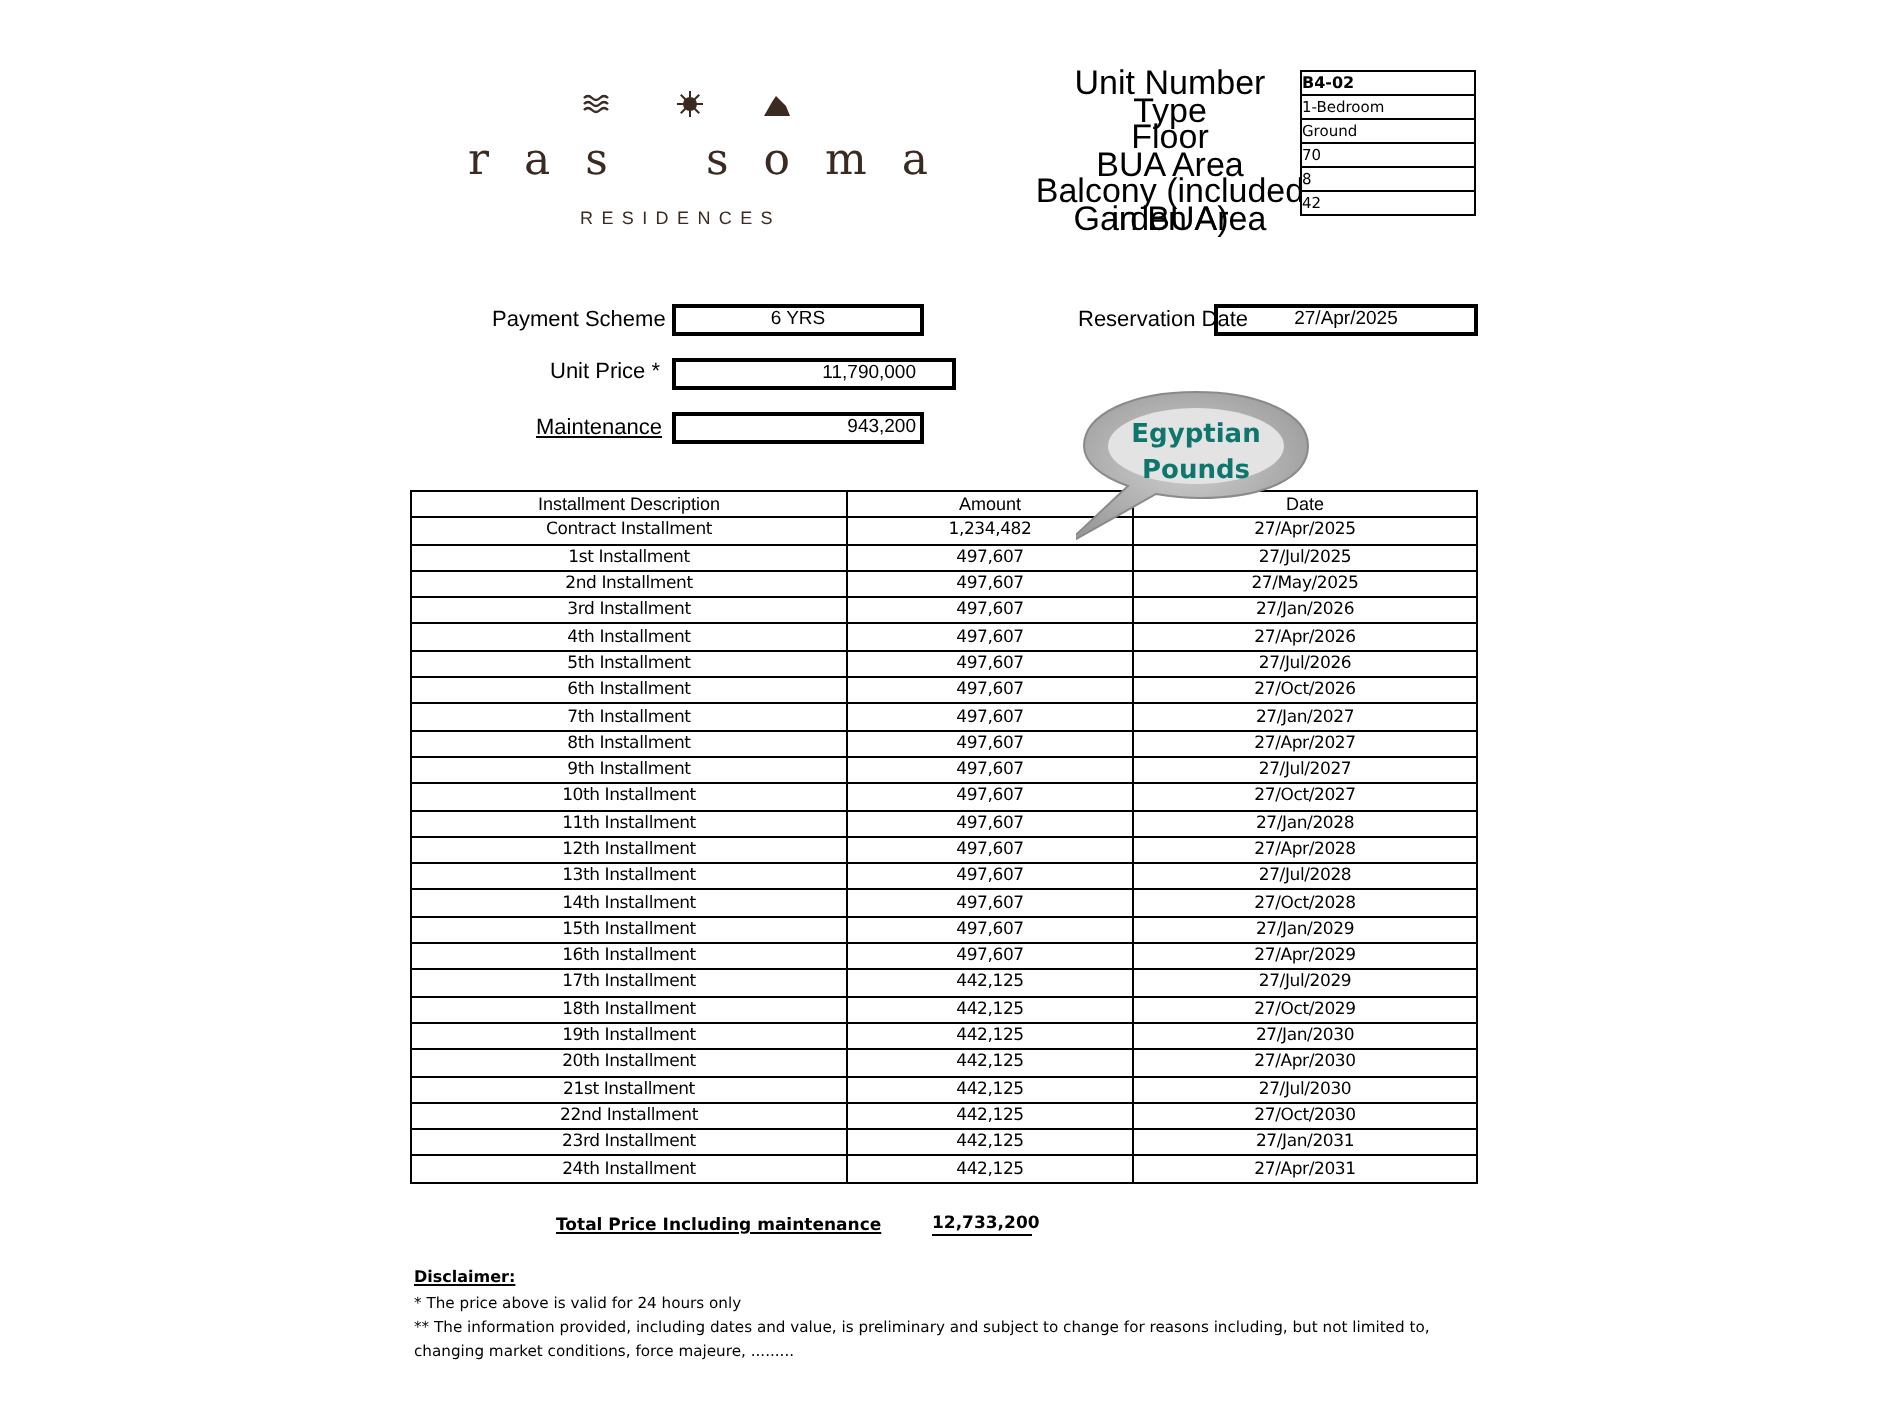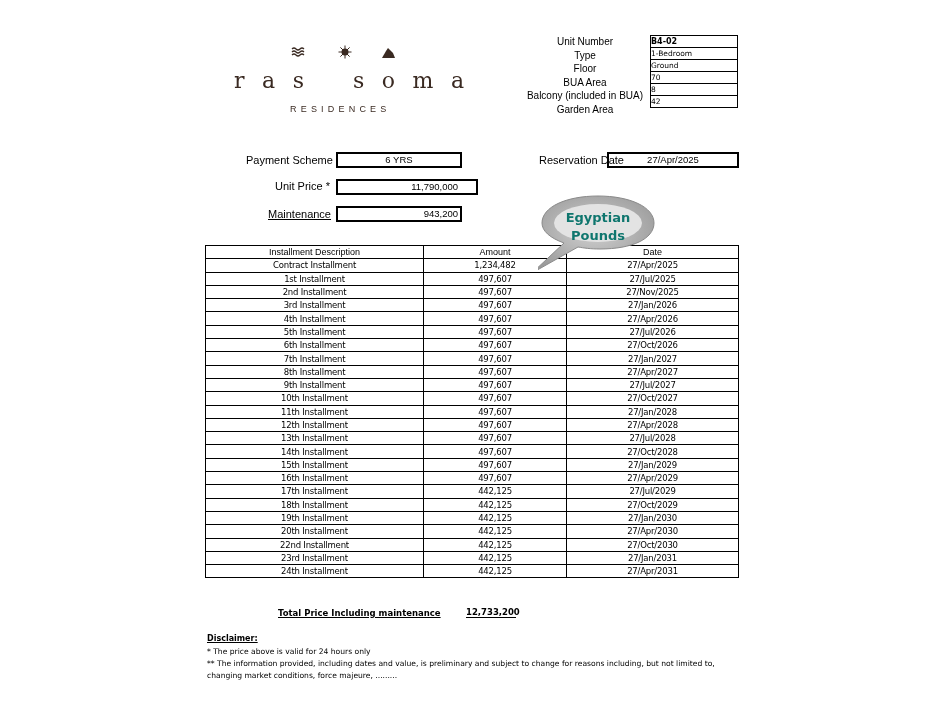--- a/index.html
+++ b/index.html
@@ -5,21 +5,21 @@
   html, body { margin:0; padding:0; background:#fff; }
   body { width:940px; height:705px; position:relative; overflow:hidden; font-family:"Liberation Sans", sans-serif; color:#000; }
   .abs { position:absolute; }
 
   
   .logo-icons { left:290px; top:44px; width:120px; height:16px; }
   .logo-wordmark { left:234px; top:68px; width:230px; font-family:"DejaVu Serif", serif; font-size:22px; color:#3a2a22; letter-spacing:0; display:flex; justify-content:space-between; }
   .logo-sub { left:290px; top:104px; width:120px; font-family:"Liberation Sans", sans-serif; font-size:9px; letter-spacing:4.2px; color:#3a2a22; }
 
   
-  .unit-labels { left:515px; top:35px; width:140px; font-size:10px; text-align:center; }
+  .unit-labels { left:515px; top:35px; width:140px; font-size:17px; text-align:center; }
   .unit-labels div { height:13.5px; line-height:13.5px; }
   .unit-table { left:650px; top:35px; width:88px; border-collapse:collapse; font-family:"DejaVu Sans", sans-serif; }
   .unit-table td { border:1.5px solid #000; height:11px; font-size:7.5px; text-align:left; padding:0; line-height:11px; }
   .unit-table td.bold { font-weight:bold; font-size:8px; }
 
   
   .field-label { font-size:11px;padding-left:36px; }
   .field-box { border:2px solid #000; height:12px; font-size:9.5px; line-height:12px; box-sizing:content-box; }
 
   
@@ -132,21 +132,21 @@
         <td>27/Apr/2025</td>
       </tr>
       <tr>
         <td class="c1">1st Installment</td>
         <td class="c2">497,607</td>
         <td>27/Jul/2025</td>
       </tr>
       <tr>
         <td class="c1">2nd Installment</td>
         <td class="c2">497,607</td>
-        <td>27/Nov/2025</td>
+        <td>27/May/2025</td>
       </tr>
       <tr>
         <td class="c1">3rd Installment</td>
         <td class="c2">497,607</td>
         <td>27/Jan/2026</td>
       </tr>
       <tr>
         <td class="c1">4th Installment</td>
         <td class="c2">497,607</td>
         <td>27/Apr/2026</td>
@@ -223,20 +223,25 @@
       </tr>
       <tr>
         <td class="c1">19th Installment</td>
         <td class="c2">442,125</td>
         <td>27/Jan/2030</td>
       </tr>
       <tr>
         <td class="c1">20th Installment</td>
         <td class="c2">442,125</td>
         <td>27/Apr/2030</td>
+      </tr>
+      <tr>
+        <td class="c1">21st Installment</td>
+        <td class="c2">442,125</td>
+        <td>27/Jul/2030</td>
       </tr>
       <tr>
         <td class="c1">22nd Installment</td>
         <td class="c2">442,125</td>
         <td>27/Oct/2030</td>
       </tr>
       <tr>
         <td class="c1">23rd Installment</td>
         <td class="c2">442,125</td>
         <td>27/Jan/2031</td>

